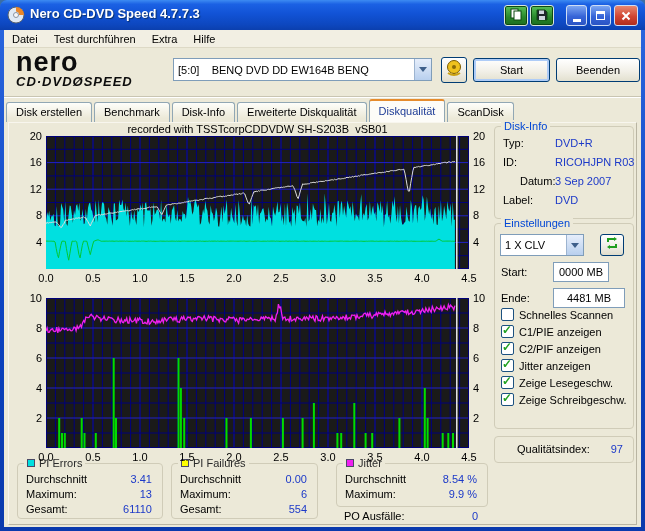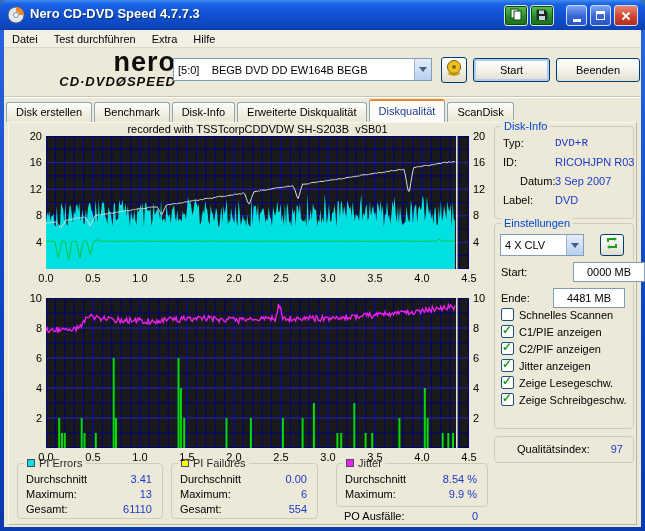--- a/index.html
+++ b/index.html
@@ -9,21 +9,21 @@
   .titlebar .appicon{position:absolute;left:7px;top:6px;width:18px;height:18px;}
   .titlebar .title{position:absolute;left:30px;top:6px;color:#fff;font-size:13px;font-weight:bold;text-shadow:1px 1px 1px #08306e;white-space:pre;}
   .tb-btn{position:absolute;top:5px;height:21px;border-radius:3px;}
   .tb-green{width:24px;background:linear-gradient(180deg,#59c159,#27862a 60%,#1c6e20);border:1px solid #d9e6d9;box-shadow:inset 0 0 0 1px #0f4a12;display:flex;align-items:center;justify-content:center;}
   .tb-sys{width:21px;border:1px solid #cfdef5;display:flex;align-items:center;justify-content:center;}
   .tb-blue{background:linear-gradient(180deg,#7da7f2,#3765d8 55%,#2a54c4);}
   .tb-red{width:24px;background:linear-gradient(180deg,#e8886f,#d14532 55%,#b22d1d);}
   .client{position:absolute;left:4px;top:30px;width:637px;height:497px;background:#ece9d8;}
   .menubar{position:absolute;left:0;top:0;width:637px;height:18px;background:#f2efe3;border-bottom:1px solid #ddd9c6;font-size:11px;display:flex;align-items:center;}
   .menu-item{padding:1px 8px;color:#000;}
-  .logo{position:absolute;left:12px;top:20px;width:160px;text-align:right;color:#0d0d0d;}
+  .logo{position:absolute;left:12px;top:20px;width:160px;text-align:left;color:#0d0d0d;}
   .logo-top{font-size:27px;font-weight:800;letter-spacing:1px;line-height:24px;}
   .logo-bottom{font-size:13px;font-weight:800;font-style:italic;letter-spacing:1px;}
   .combo{position:absolute;background:#fff;border:1px solid #7f9db9;font-size:11px;display:flex;align-items:center;}
   .combo .txt{flex:1;padding-left:4px;white-space:pre;overflow:hidden;}
   .combo .dd{width:17px;align-self:stretch;background:linear-gradient(180deg,#e6eefb,#cbdcf3 60%,#b8cfee);border-left:1px solid #9db4d0;display:flex;align-items:center;justify-content:center;}
   .arrow-down{width:0;height:0;border-left:4px solid transparent;border-right:4px solid transparent;border-top:5px solid #3e5f8a;}
   .xp-btn{position:absolute;border:1px solid #003c74;border-radius:3px;background:linear-gradient(180deg,#ffffff,#f2f0e8 55%,#e3e0cf);font-size:11px;color:#000;display:flex;align-items:center;justify-content:center;}
   .focus-blue{box-shadow:inset 0 0 0 2px #aeccf7;}
   .focus-orange{box-shadow:inset 0 0 0 2px #f3c06d;}
   .hdr-sep{position:absolute;left:0;top:66px;width:637px;height:2px;border-top:1px solid #c9c5b2;border-bottom:1px solid #ffffff;}
@@ -101,21 +101,21 @@
       <span class="menu-item">Test durchführen</span>
       <span class="menu-item">Extra</span>
       <span class="menu-item">Hilfe</span>
     </div>
 
     <div class="logo">
       <div class="logo-top">nero</div>
       <div class="logo-bottom">CD·DVDØSPEED</div>
     </div>
     <div class="combo" style="left:169px;top:28px;width:259px;height:23px;">
-      <span class="txt">[5:0]    BEGB DVD DD EW164B BEGB</span>
+      <span class="txt">[5:0]    BENQ DVD DD EW164B BENQ</span>
       <span class="dd">
           <span class="arrow-down"></span>
         </span>
     </div>
     <div class="small-btn" style="left:437px;top:27px;width:26px;height:26px;">
       <span>
         <svg width="18" height="18" viewBox="0 0 18 18">
           <circle cx="9" cy="8" r="6.5" fill="#eec11e" stroke="#7a5a00"></circle>
           <circle cx="9" cy="8" r="2" fill="#8a6a08"></circle>
           <path d="M3 14 Q9 18 15 14" stroke="#caa012" stroke-width="2" fill="none"></path>
@@ -290,49 +290,49 @@
             <rect x="395.7" y="135.0" width="2" height="15.0" fill="#00dc00"></rect>
             <rect x="401.3" y="135.0" width="2" height="15.0" fill="#00dc00"></rect>
             <rect x="406.0" y="135.0" width="2" height="15.0" fill="#00dc00"></rect>
             <polyline points="0.0,33.1 1.1,29.8 2.2,34.3 3.2,34.3 4.3,32.2 5.4,31.4 6.5,30.7 7.5,33.0 8.6,33.5 9.7,33.3 10.8,29.2 11.8,34.8 12.9,30.0 14.0,33.2 15.1,32.2 16.1,30.2 17.2,30.4 18.3,31.6 19.4,30.9 20.4,30.3 21.5,32.4 22.6,31.9 23.7,31.1 24.7,32.7 25.8,32.9 26.9,31.7 28.0,29.1 29.1,29.5 30.1,32.7 31.2,27.9 32.3,30.5 33.4,29.0 34.4,26.9 35.5,29.3 36.6,24.7 37.7,22.5 38.7,24.2 39.8,19.0 40.9,19.3 42.0,19.6 43.0,19.5 44.1,17.5 45.2,16.3 46.3,17.9 47.3,18.5 48.4,21.5 49.5,19.9 50.6,17.5 51.7,18.2 52.7,19.7 53.8,19.7 54.9,23.0 56.0,20.9 57.0,20.7 58.1,18.3 59.2,21.4 60.3,22.3 61.3,21.8 62.4,18.9 63.5,19.3 64.6,19.8 65.6,19.9 66.7,20.8 67.8,21.6 68.9,24.0 69.9,24.8 71.0,22.7 72.1,19.2 73.2,22.3 74.2,24.6 75.3,21.1 76.4,24.2 77.5,24.6 78.6,21.9 79.6,23.0 80.7,20.0 81.8,24.9 82.9,25.2 83.9,19.6 85.0,22.4 86.1,23.8 87.2,23.2 88.2,22.4 89.3,20.4 90.4,25.3 91.5,20.5 92.5,22.2 93.6,19.9 94.7,21.6 95.8,21.6 96.8,25.3 97.9,25.4 99.0,24.2 100.1,25.4 101.1,25.9 102.2,20.5 103.3,26.2 104.4,25.3 105.5,23.1 106.5,21.9 107.6,24.0 108.7,23.9 109.8,25.6 110.8,22.0 111.9,24.9 113.0,22.7 114.1,24.8 115.1,23.5 116.2,20.8 117.3,24.4 118.4,19.8 119.4,20.9 120.5,23.0 121.6,21.6 122.7,20.0 123.7,19.3 124.8,19.0 125.9,20.3 127.0,22.5 128.1,19.6 129.1,21.8 130.2,19.1 131.3,23.8 132.4,23.9 133.4,24.3 134.5,21.3 135.6,19.0 136.7,21.2 137.7,18.4 138.8,21.7 139.9,22.4 141.0,20.4 142.0,19.0 143.1,19.7 144.2,19.0 145.3,22.7 146.3,23.4 147.4,20.3 148.5,20.8 149.6,19.9 150.6,21.9 151.7,18.8 152.8,18.5 153.9,19.1 155.0,19.5 156.0,22.0 157.1,20.0 158.2,17.9 159.3,20.7 160.3,22.7 161.4,21.1 162.5,17.9 163.6,19.8 164.6,18.6 165.7,19.2 166.8,23.8 167.9,18.5 168.9,18.9 170.0,20.1 171.1,21.8 172.2,21.5 173.2,24.0 174.3,20.4 175.4,20.7 176.5,20.8 177.5,22.5 178.6,23.7 179.7,24.0 180.8,21.2 181.9,21.7 182.9,18.8 184.0,19.8 185.1,19.6 186.2,20.1 187.2,19.1 188.3,20.2 189.4,22.9 190.5,20.7 191.5,23.0 192.6,25.2 193.7,19.8 194.8,19.7 195.8,21.6 196.9,19.9 198.0,20.6 199.1,22.8 200.1,23.1 201.2,21.1 202.3,21.5 203.4,21.2 204.4,19.5 205.5,20.6 206.6,22.2 207.7,21.8 208.8,21.2 209.8,21.8 210.9,21.6 212.0,22.6 213.1,22.6 214.1,21.8 215.2,19.1 216.3,20.5 217.4,19.1 218.4,21.7 219.5,18.6 220.6,19.3 221.7,20.3 222.7,19.4 223.8,20.2 224.9,22.5 226.0,18.1 227.0,21.3 228.1,21.3 229.2,23.2 230.3,17.0 231.4,14.9 232.4,6.1 233.5,9.7 234.6,9.0 235.7,15.9 236.7,21.3 237.8,19.3 238.9,19.1 240.0,22.6 241.0,21.6 242.1,21.1 243.2,23.5 244.3,17.9 245.3,23.1 246.4,22.5 247.5,21.6 248.6,20.9 249.6,23.0 250.7,19.3 251.8,19.2 252.9,21.0 253.9,20.6 255.0,21.8 256.1,22.5 257.2,20.7 258.3,18.9 259.3,21.5 260.4,18.9 261.5,20.1 262.6,21.7 263.6,17.6 264.7,19.4 265.8,20.1 266.9,18.0 267.9,21.4 269.0,23.2 270.1,17.6 271.2,18.5 272.2,22.6 273.3,22.2 274.4,23.1 275.5,20.8 276.5,17.9 277.6,22.7 278.7,20.0 279.8,19.0 280.8,19.4 281.9,19.2 283.0,22.5 284.1,19.7 285.2,21.4 286.2,19.4 287.3,18.4 288.4,20.3 289.5,20.7 290.5,18.5 291.6,19.5 292.7,21.5 293.8,20.9 294.8,19.3 295.9,20.8 297.0,18.6 298.1,19.4 299.1,21.6 300.2,16.7 301.3,21.7 302.4,20.3 303.4,19.7 304.5,21.1 305.6,17.2 306.7,17.2 307.8,17.3 308.8,17.0 309.9,21.0 311.0,16.9 312.1,19.7 313.1,20.4 314.2,18.8 315.3,18.2 316.4,18.7 317.4,16.4 318.5,15.3 319.6,15.2 320.7,18.0 321.7,15.3 322.8,18.3 323.9,14.9 325.0,18.3 326.0,20.2 327.1,18.6 328.2,16.8 329.3,17.2 330.3,14.8 331.4,17.8 332.5,14.4 333.6,15.5 334.7,15.1 335.7,16.5 336.8,15.6 337.9,17.5 339.0,13.5 340.0,16.3 341.1,15.9 342.2,17.4 343.3,15.0 344.3,18.3 345.4,15.4 346.5,15.0 347.6,16.8 348.6,14.3 349.7,13.9 350.8,15.9 351.9,13.3 352.9,15.7 354.0,13.8 355.1,13.0 356.2,12.8 357.2,13.3 358.3,14.3 359.4,13.2 360.5,15.7 361.6,11.7 362.6,16.6 363.7,15.6 364.8,14.9 365.9,13.4 366.9,16.4 368.0,16.1 369.1,14.6 370.2,12.2 371.2,11.9 372.3,12.8 373.4,12.1 374.5,15.4 375.5,12.7 376.6,10.7 377.7,13.5 378.8,14.4 379.8,10.0 380.9,12.3 382.0,13.8 383.1,10.0 384.2,12.7 385.2,14.3 386.3,8.5 387.4,11.1 388.5,13.5 389.5,11.5 390.6,9.2 391.7,10.3 392.8,10.9 393.8,11.5 394.9,8.3 396.0,12.4 397.1,10.1 398.1,8.0 399.2,10.8 400.3,11.1 401.4,11.7 402.4,6.6 403.5,9.6 404.6,7.1 405.7,8.6 406.7,9.4 407.8,11.9 408.9,7.7 " fill="none" stroke="#f020f0" stroke-width="1.3"></polyline>
             <line x1="410.8" y1="0" x2="410.8" y2="150" stroke="#ececec" stroke-width="1.5"></line>
           </svg></div>
 
       <div class="groupbox" style="left:485px;top:3px;width:140px;height:93px;">
         <span class="grouptitle blue-title">Disk-Info</span>
         <span class="row-label" style="left:8px;top:10px;">Typ:</span>
-        <span class="row-value" style="left:60px;top:10px;text-align:right;font-family:Liberation Mono, monospace;">DVD+R</span>
+        <span class="row-value" style="left:60px;top:10px;text-align:right;">DVD+R</span>
         <span class="row-label" style="left:8px;top:29px;">ID:</span>
         <span class="row-value" style="left:60px;top:29px;text-align:left;">RICOHJPN R03</span>
         <span class="row-label" style="left:8px;top:48px;padding-left:17px;">Datum:</span>
         <span class="row-value" style="left:60px;top:48px;text-align:left;">3 Sep 2007</span>
         <span class="row-label" style="left:8px;top:67px;">Label:</span>
         <span class="row-value" style="left:60px;top:67px;text-align:left;">DVD</span>
       </div>
 
       <div class="groupbox" style="left:485px;top:100px;width:140px;height:206px;">
         <span class="grouptitle blue-title">Einstellungen</span>
         <div class="combo" style="left:5px;top:10px;width:84px;height:22px;">
-          <span class="txt">4 X CLV</span>
+          <span class="txt">1 X CLV</span>
           <span class="dd">
               <span class="arrow-down"></span>
             </span>
         </div>
         <div class="small-btn" style="left:105px;top:10px;width:24px;height:22px;">
           <span>
             <svg width="14" height="14" viewBox="0 0 14 14">
               <path d="M3 6 V3 H9" fill="none" stroke="#1e9e1e" stroke-width="2"></path>
               <path d="M9 1 L12 3 L9 5 Z" fill="#1e9e1e"></path>
               <path d="M11 8 V11 H5" fill="none" stroke="#1e9e1e" stroke-width="2"></path>
               <path d="M5 9 L2 11 L5 13 Z" fill="#1e9e1e"></path>
             </svg>
           </span>
         </div>
         <span class="row-label" style="left:6px;top:42px;">Start:</span>
-        <div class="field" style="left:58px;top:38px;width:72px;height:20px;margin-left:20px;">0000 MB</div>
+        <div class="field" style="left:58px;top:38px;width:56px;height:20px;">0000 MB</div>
         <span class="row-label" style="left:6px;top:68px;">Ende:</span>
         <div class="field" style="left:58px;top:64px;width:72px;height:20px;">4481 MB</div>
 
         <span class="xp-check" style="left:6px;top:84px;"></span>
         <span class="chk-label" style="left:24px;top:85px;">Schnelles Scannen</span>
         <span class="xp-check on" style="left:6px;top:101px;">
             <span class="mark">✓</span>
           </span>
         <span class="chk-label" style="left:24px;top:102px;">C1/PIE anzeigen</span>
         <span class="xp-check on" style="left:6px;top:118px;">

